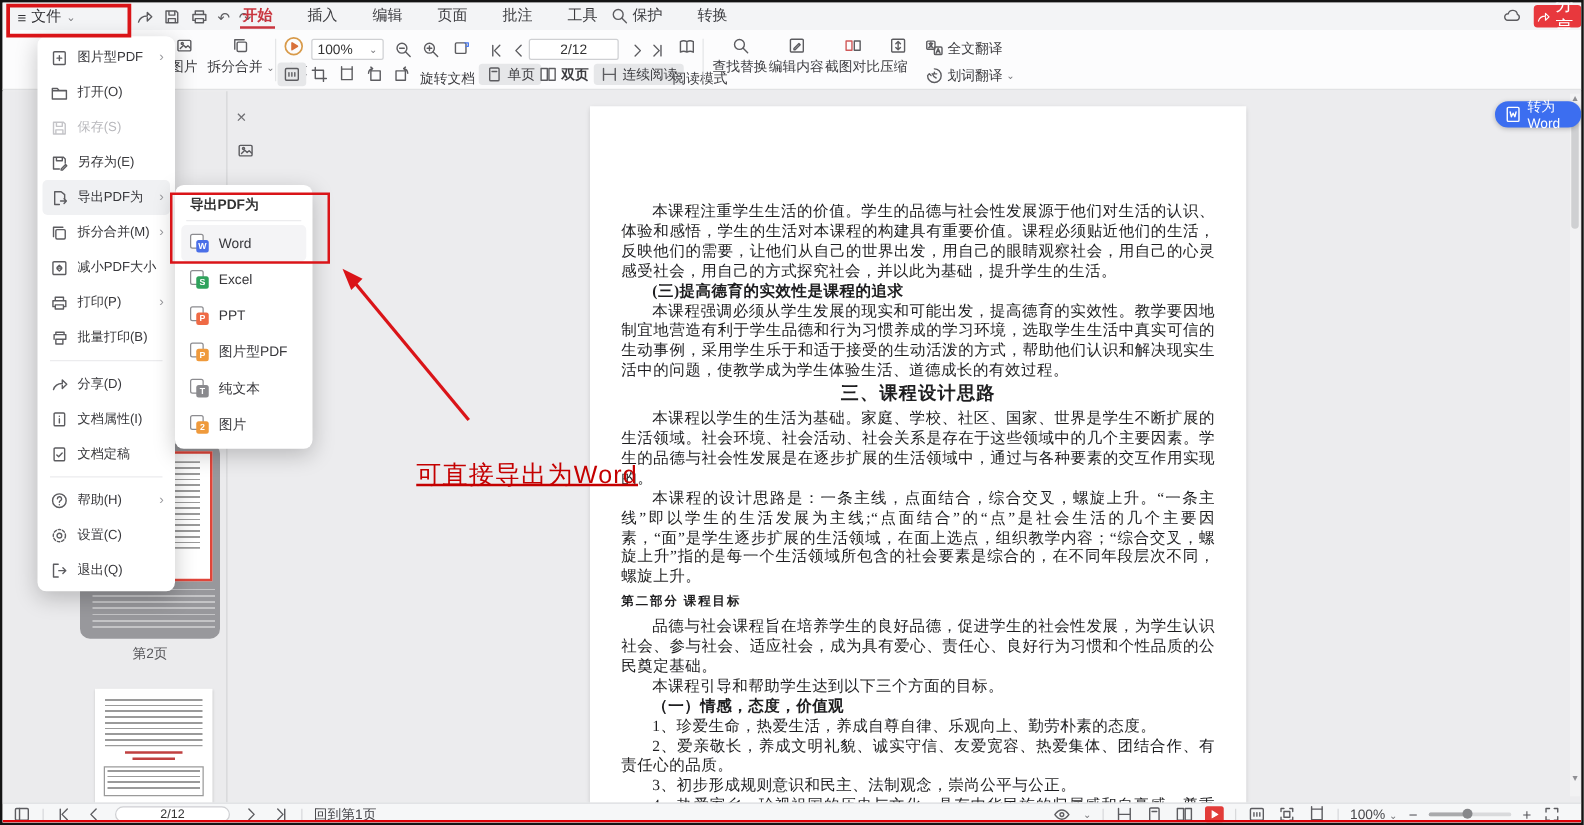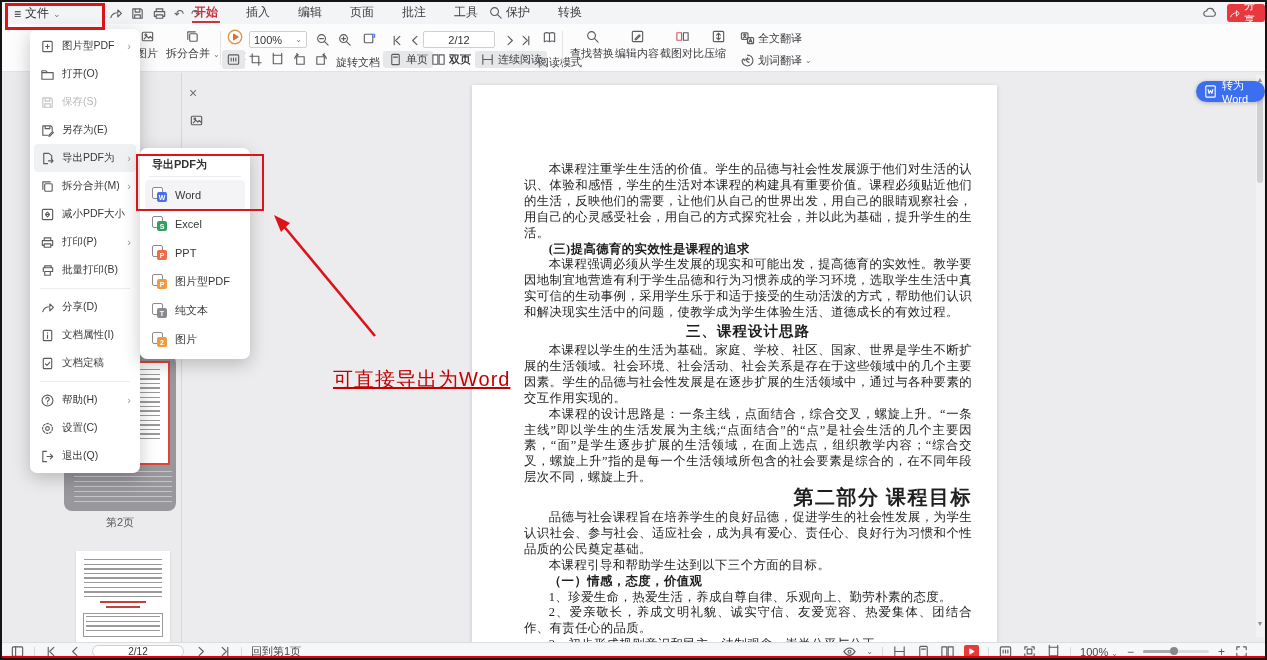--- a/index.html
+++ b/index.html
@@ -12,21 +12,21 @@
   .titlebar{position:absolute;left:0;top:0;width:100%;height:22px;background:#f3f4f6;font-size:12px;color:#333;}
   .filebtn{position:absolute;left:8px;top:3px;height:17px;display:flex;align-items:center;gap:4px;padding:0 4px;color:#2f2f33;}
   .qicons{position:absolute;left:106px;top:3px;display:flex;gap:7px;align-items:center;height:17px;}
   .tabs{position:absolute;left:178px;top:0;height:22px;display:flex;align-items:center;}
   .tab{padding:0 14px;height:22px;line-height:21px;color:#3c3c40;position:relative;}
   .tab.active{color:#c9353f;font-weight:bold;}
   .tab.active:after{content:"";position:absolute;left:12px;right:12px;bottom:1px;height:2px;background:#c9353f;}
   .searchq{position:absolute;left:486px;top:3px;}
   .cloudic{position:absolute;left:1200px;top:3px;}
   .sharebtn{position:absolute;left:1225px;top:2px;width:38px;height:18px;background:#e8383d;border-radius:3px;color:#fff;
-    font-size:11px;display:flex;align-items:center;justify-content:center;gap:2px;}
+    font-size:15px;display:flex;align-items:center;justify-content:center;gap:2px;}
   .sharebtn svg{stroke:#fff;}
   
   .ribbon{position:absolute;left:0;top:22px;width:100%;height:48px;background:#fcfcfd;border-bottom:1px solid #e1e2e4;}
   .tt{font-size:11px;color:#3c3c40;white-space:nowrap;}
   .rsep{position:absolute;top:7px;height:34px;width:1px;background:#e4e5e7;}
   .ritem{position:absolute;display:flex;flex-direction:column;align-items:center;gap:2px;}
   .combo{display:flex;align-items:center;justify-content:space-between;border:1px solid #cfd0d3;border-radius:2px;background:#fff;
     font-size:11px;color:#333;padding:0 4px;}
   .pginput{border:1px solid #cfd0d3;border-radius:2px;background:#fff;font-size:11px;color:#333;text-align:center;
     font-family:"Liberation Sans",sans-serif;}
@@ -37,27 +37,27 @@
   .thumbpanel{position:absolute;left:0;top:0;width:180px;height:100%;background:#ebebed;border-right:1px solid #d5d6d8;}
   .panel-close{position:absolute;left:187px;top:12px;color:#6f6f73;font-size:14px;}
   .panel-img{position:absolute;left:187px;top:40px;}
   .thumb-sel{position:absolute;left:62px;top:282px;width:112px;height:156px;background:#98989c;border-radius:8px;}
   .thumb2{position:absolute;left:74px;top:288px;width:94px;height:104px;background:#fff;border:2px solid #e0453a;}
   .mini-lines{background:repeating-linear-gradient(to bottom,#9a9a9a 0px,#9a9a9a 1.4px,transparent 1.4px,transparent 4.6px);}
   .mini-lines-dark{background:repeating-linear-gradient(to bottom,#c4c4c6 0px,#c4c4c6 1.4px,transparent 1.4px,transparent 5px);}
   .thumb-label{position:absolute;left:62px;top:442px;width:112px;text-align:center;font-size:11px;color:#57575b;}
   .thumb3{position:absolute;left:74px;top:478px;width:94px;height:92px;background:#fff;box-shadow:0 1px 2px rgba(0,0,0,.15);}
   .docarea{position:absolute;left:181px;top:0;width:1074px;height:100%;}
-  .page{position:absolute;left:289px;top:12px;width:525px;height:558px;background:#fff;box-shadow:0 1px 4px rgba(0,0,0,.18);overflow:hidden;padding-left:27px;}
+  .page{position:absolute;left:289px;top:12px;width:525px;height:558px;background:#fff;box-shadow:0 1px 4px rgba(0,0,0,.18);overflow:hidden;}
   .pagebody{padding:77px 25px 0 25px;font-family:"Liberation Serif",serif;font-size:12.4px;line-height:15.9px;color:#1e1e20;
     text-align:justify;letter-spacing:.4px;}
   .pagebody p{margin:0;text-indent:2em;}
   .pagebody p.b{font-weight:bold;}
   .pagebody .h2{font-size:14.5px;font-weight:bold;text-align:center;text-indent:0;margin:3px 0;letter-spacing:1px;}
-  .pagebody .h1{font-size:20px;font-weight:bold;text-align:right;text-indent:0;margin:4px 0;letter-spacing:1.5px;}
+  .pagebody .h1{font-size:10px;font-weight:bold;text-align:left;text-indent:0;margin:4px 0;letter-spacing:1.5px;}
   .vscroll{position:absolute;right:1px;top:2px;width:8px;height:562px;background:#f2f2f3;}
   .vthumb{position:absolute;left:1px;top:12px;width:6px;height:96px;background:#cfd0d2;border-radius:3px;}
   .varrow{position:absolute;left:0;width:8px;text-align:center;font-size:7px;color:#909094;line-height:8px;}
   
   .statusbar{position:absolute;left:0;top:640px;width:100%;height:18px;background:#f6f7f8;border-top:1px solid #dcdddf;
     font-size:11px;color:#47474b;}
   .sb-left{position:absolute;left:8px;top:0;height:17px;display:flex;align-items:center;gap:9px;}
   .sb-right{position:absolute;right:16px;top:0;height:17px;display:flex;align-items:center;gap:9px;}
   .sbsep{width:1px;height:10px;background:#d8d9db;}
   .sb-input{width:92px;height:13px;background:#fff;border:1px solid #cfd0d3;border-radius:7px;text-align:center;font-size:10px;

